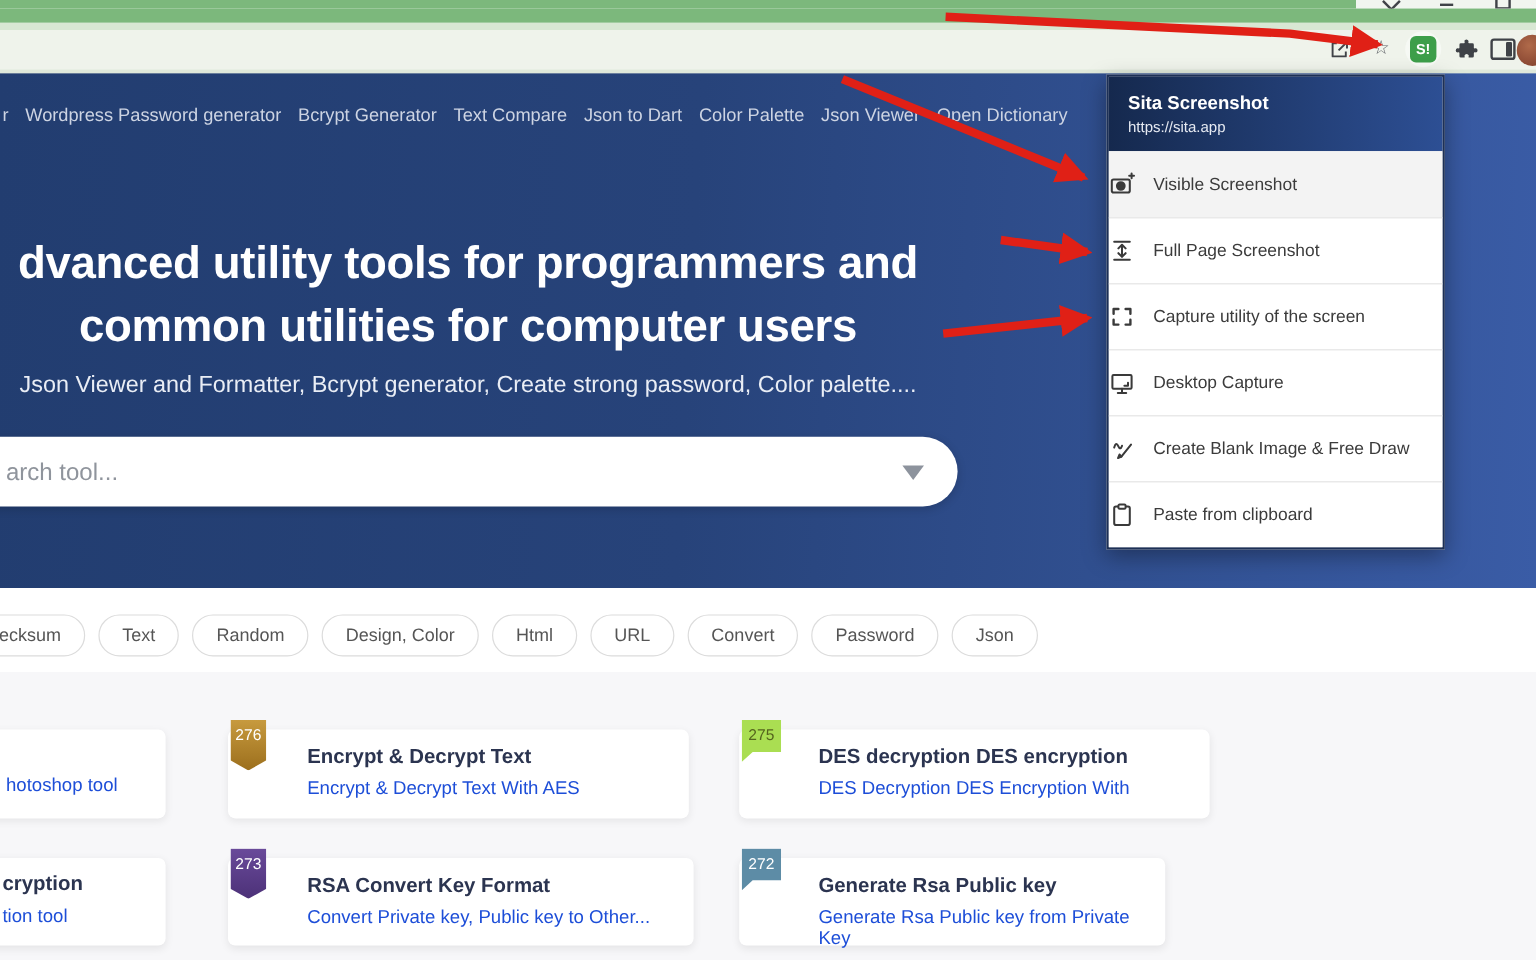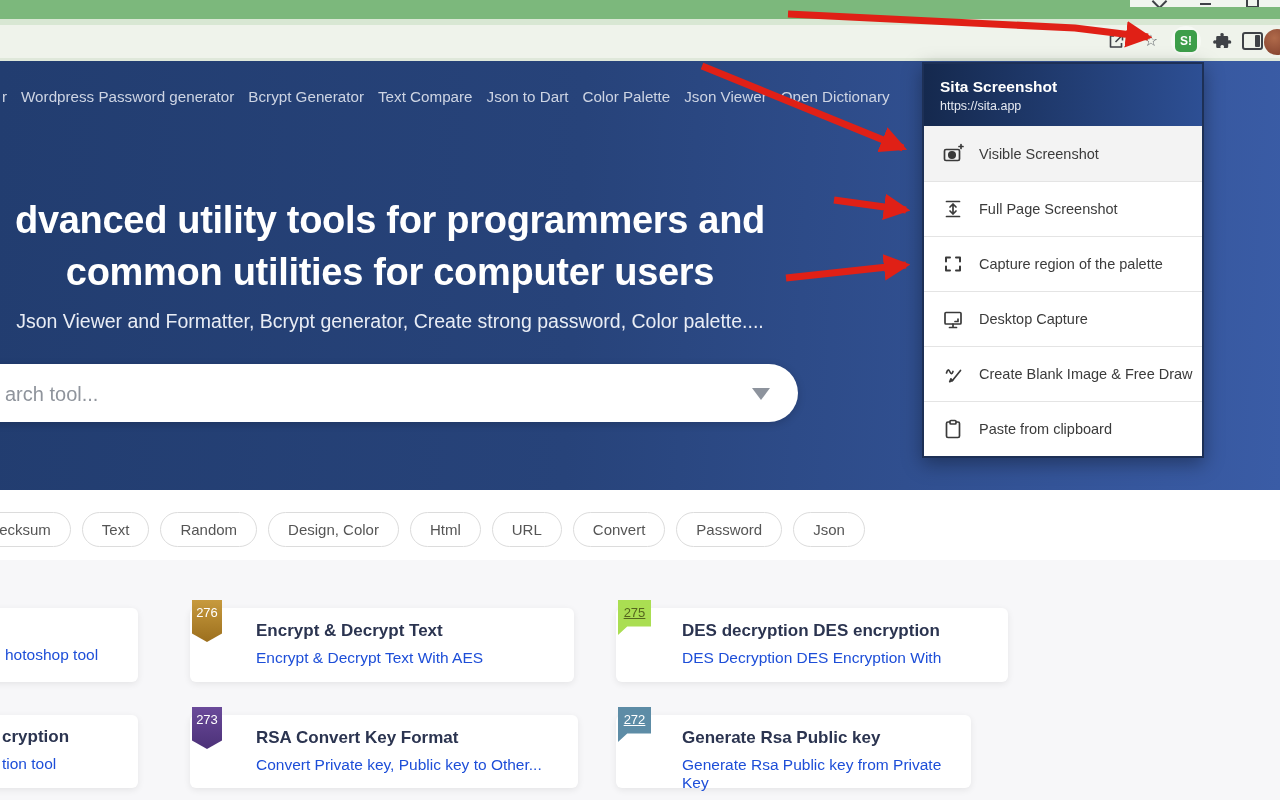--- a/index.html
+++ b/index.html
@@ -45,33 +45,33 @@
   .white-band{position:absolute;left:0;top:490px;width:1280px;height:310px;background:#fff;z-index:1;}
   .pills{position:absolute;left:-40px;top:22px;display:flex;gap:11px;white-space:nowrap;}
   .pill{height:33px;line-height:33px;padding:0 19px;border:1px solid #dcdcdc;border-radius:18px;
     background:#fff;color:#555;font-size:15px;cursor:pointer;}
   .cards-bg{position:absolute;left:0;top:70px;width:1280px;height:240px;background:#f7f7f9;}
   .card{position:absolute;background:#fff;border-radius:6px;box-shadow:0 2px 7px rgba(0,0,0,.08);}
   .ctitle{position:absolute;left:66px;top:13px;font-size:17px;font-weight:bold;color:#2b3450;}
   .csub{position:absolute;left:66px;top:41px;font-size:15.5px;color:#1d4ed8;}
   .badge{position:absolute;left:2px;top:-8px;color:#fff;font-size:13px;text-align:center;padding-top:5px;box-sizing:border-box;}
   .ribbon{width:30px;height:42px;clip-path:polygon(0 0,100% 0,100% 80%,50% 100%,0 80%);}
-  .note{width:33px;height:35px;clip-path:polygon(0 0,100% 0,100% 76%,28% 76%,0 100%);text-decoration:underline;}
+  .note{width:33px;height:35px;clip-path:polygon(0 0,100% 0,100% 76%,28% 76%,0 100%);}
   .gold{background:linear-gradient(180deg,#c79a3e,#9c6f1d);}
   .purple{background:linear-gradient(180deg,#6a4a9a,#4c3178);}
   .green{background:#aade52;color:#55651e;}
   .steel{background:#5d8ca6;}
   
   .popup{position:absolute;left:922px;top:62px;width:278px;border:2px solid #1d3056;background:#fff;
     box-shadow:0 6px 18px rgba(0,0,0,.35);z-index:10;}
   .phead{height:62px;background:linear-gradient(90deg,#15294e,#2d4f94);color:#fff;
     display:flex;flex-direction:column;justify-content:center;padding-left:16px;box-sizing:border-box;}
   .ptitle{font-size:15.5px;font-weight:bold;}
   .purl{font-size:12.5px;color:#e6eaf2;margin-top:3px;}
-  .pitem{height:55px;display:flex;align-items:center;padding-left:18px;gap:15px;background:#fff;
+  .pitem{height:55px;display:flex;align-items:center;gap:15px;background:#fff;
     border-top:1px solid #e4e4e4;cursor:pointer;box-sizing:border-box;}
   .pitem.first{border-top:none;background:#f3f3f3;}
   .plabel{font-size:14.5px;color:#3b3b3b;}
   .picon{width:22px;height:22px;display:flex;align-items:center;justify-content:center;}
   .picon svg{stroke:#3a3a3a;fill:none;stroke-width:1.7;stroke-linecap:round;stroke-linejoin:round;}
   
   .arrows{position:absolute;left:0;top:0;width:1280px;height:800px;z-index:50;pointer-events:none;}
 </style>
 </head>
 <body>
@@ -200,21 +200,21 @@
       </svg>
     </span>
     <span class="plabel">Full Page Screenshot</span>
   </div>
   <div class="pitem">
     <span class="picon">
       <svg width="22" height="22" viewBox="0 0 22 22" style="stroke-width:2;">
         <path d="M4 8.5V4.5H8M14 4.5h4v4M18 13.5v4h-4M8 17.5H4v-4"></path>
       </svg>
     </span>
-    <span class="plabel">Capture region of the palette</span>
+    <span class="plabel">Capture utility of the screen</span>
   </div>
   <div class="pitem">
     <span class="picon">
       <svg width="22" height="22" viewBox="0 0 22 22">
         <rect x="3" y="4.5" width="16" height="11.5" rx="1"></rect>
         <path d="M11 16v3M7.5 19.5h7M13 13.5h3v-2.5"></path>
       </svg>
     </span>
     <span class="plabel">Desktop Capture</span>
   </div>

